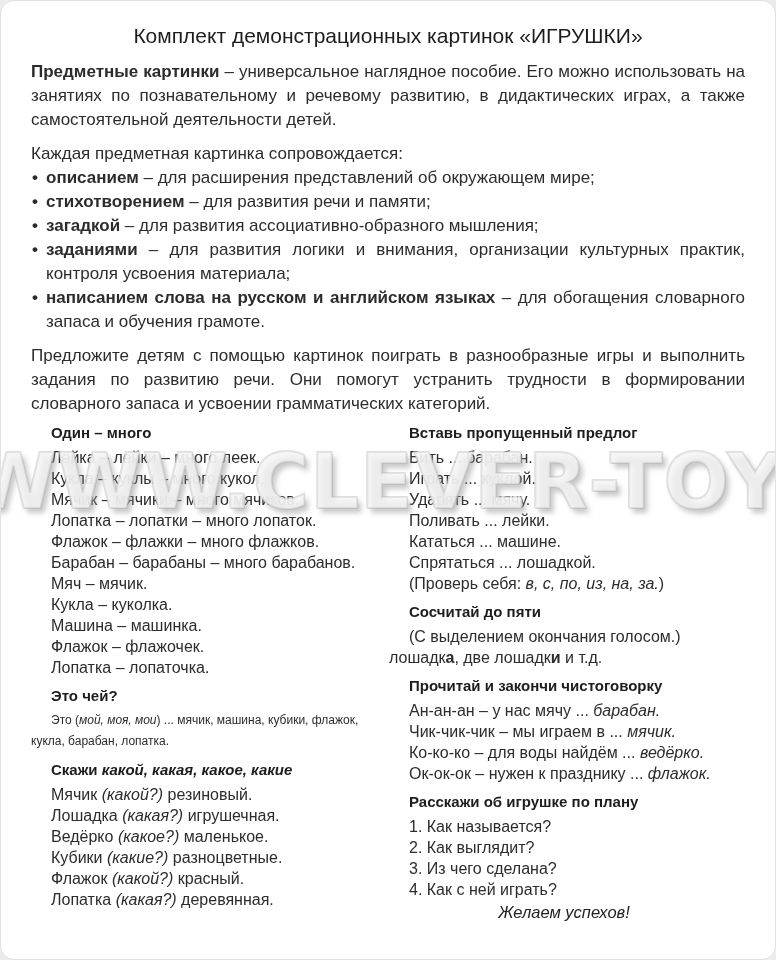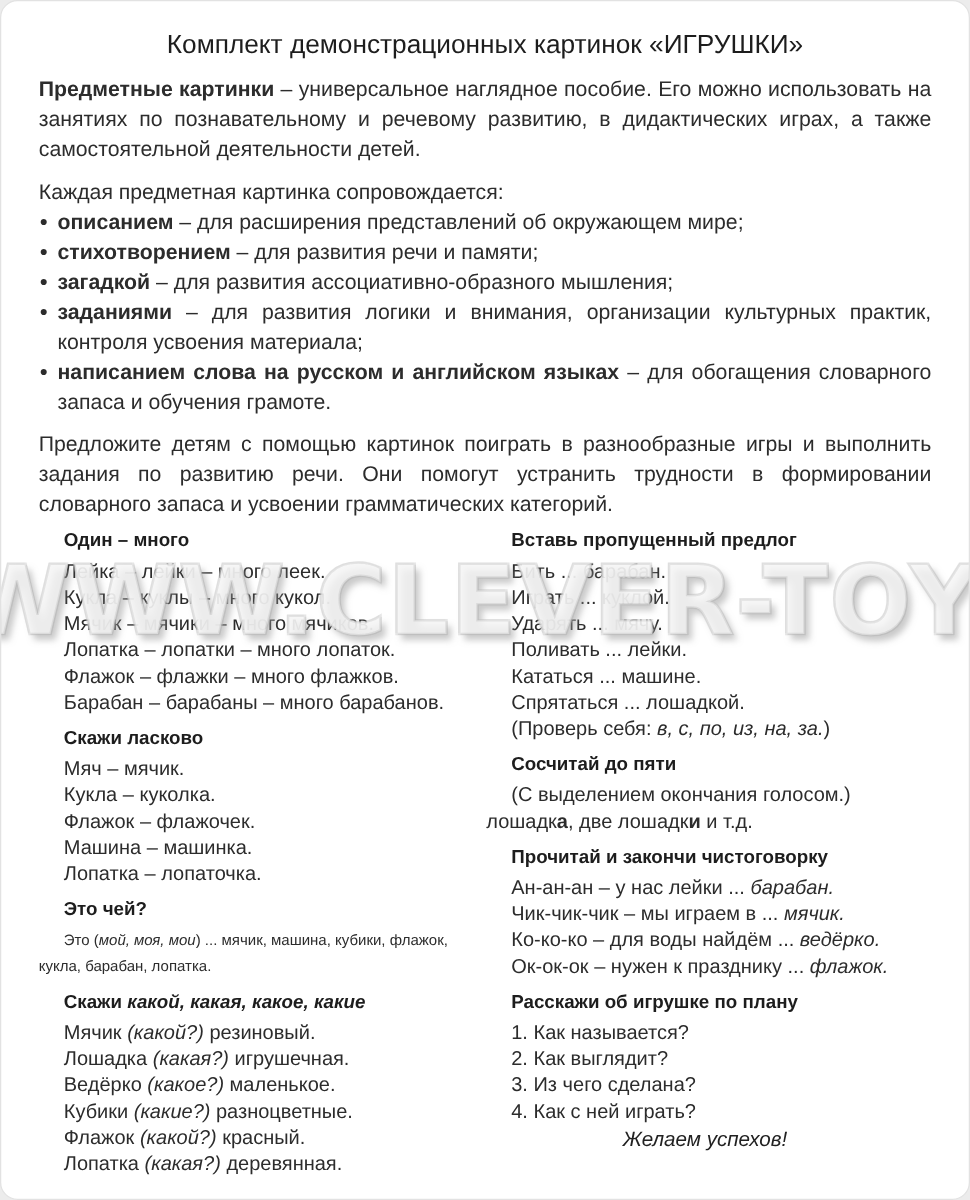--- a/index.html
+++ b/index.html
@@ -142,25 +142,24 @@
 
   <div class="cols">
     <div class="col-left">
         <div class="sec first"><span class="b">Один – много</span></div>
         <div class="line"><span>Лейка – лейки – много леек.</span></div>
         <div class="line"><span>Кукла – куклы – много кукол.</span></div>
         <div class="line"><span>Мячик – мячики – много мячиков.</span></div>
         <div class="line"><span>Лопатка – лопатки – много лопаток.</span></div>
         <div class="line"><span>Флажок – флажки – много флажков.</span></div>
         <div class="line"><span>Барабан – барабаны – много барабанов.</span></div>
-        <div class="sec"><span class="b">Скажи ласково</span></div>
         <div class="line"><span>Мяч – мячик.</span></div>
         <div class="line"><span>Кукла – куколка.</span></div>
+        <div class="line"><span>Машина – машинка.</span></div>
         <div class="line"><span>Флажок – флажочек.</span></div>
-        <div class="line"><span>Машина – машинка.</span></div>
         <div class="line"><span>Лопатка – лопаточка.</span></div>
         <div class="sec"><span class="b">Это чей?</span></div>
         <div class="cpara"><span>Это (</span><span class="i">мой, моя, мои</span><span>) ... мячик, машина, кубики, флажок, кукла, барабан, лопатка.</span></div>
         <div class="sec"><span class="b">Скажи </span><span class="b i">какой, какая, какое, какие</span></div>
         <div class="line"><span>Мячик </span><span class="i">(какой?)</span><span> резиновый.</span></div>
         <div class="line"><span>Лошадка </span><span class="i">(какая?)</span><span> игрушечная.</span></div>
         <div class="line"><span>Ведёрко </span><span class="i">(какое?)</span><span> маленькое.</span></div>
         <div class="line"><span>Кубики </span><span class="i">(какие?)</span><span> разноцветные.</span></div>
         <div class="line"><span>Флажок </span><span class="i">(какой?)</span><span> красный.</span></div>
         <div class="line"><span>Лопатка </span><span class="i">(какая?)</span><span> деревянная.</span></div>
@@ -171,21 +170,21 @@
         <div class="line"><span>Играть ... куклой.</span></div>
         <div class="line"><span>Ударять ... мячу.</span></div>
         <div class="line"><span>Поливать ... лейки.</span></div>
         <div class="line"><span>Кататься ... машине.</span></div>
         <div class="line"><span>Спрятаться ... лошадкой.</span></div>
         <div class="line"><span>(Проверь себя: </span><span class="i">в, с, по, из, на, за.</span><span>)</span></div>
         <div class="sec"><span class="b">Сосчитай до пяти</span></div>
         <div class="line"><span>(С выделением окончания голосом.)</span></div>
         <div class="line noind"><span>лошадк</span><span class="b">а</span><span>, две лошадк</span><span class="b">и</span><span> и т.д.</span></div>
         <div class="sec"><span class="b">Прочитай и закончи чистоговорку</span></div>
-        <div class="line"><span>Ан-ан-ан – у нас лейки ... </span><span class="i">барабан.</span></div>
+        <div class="line"><span>Ан-ан-ан – у нас мячу ... </span><span class="i">барабан.</span></div>
         <div class="line"><span>Чик-чик-чик – мы играем в ... </span><span class="i">мячик.</span></div>
         <div class="line"><span>Ко-ко-ко – для воды найдём ... </span><span class="i">ведёрко.</span></div>
         <div class="line"><span>Ок-ок-ок – нужен к празднику ... </span><span class="i">флажок.</span></div>
         <div class="sec"><span class="b">Расскажи об игрушке по плану</span></div>
         <div class="line"><span>1. Как называется?</span></div>
         <div class="line"><span>2. Как выглядит?</span></div>
         <div class="line"><span>3. Из чего сделана?</span></div>
         <div class="line"><span>4. Как с ней играть?</span></div>
         <div class="closing">Желаем успехов!</div>
       </div>

